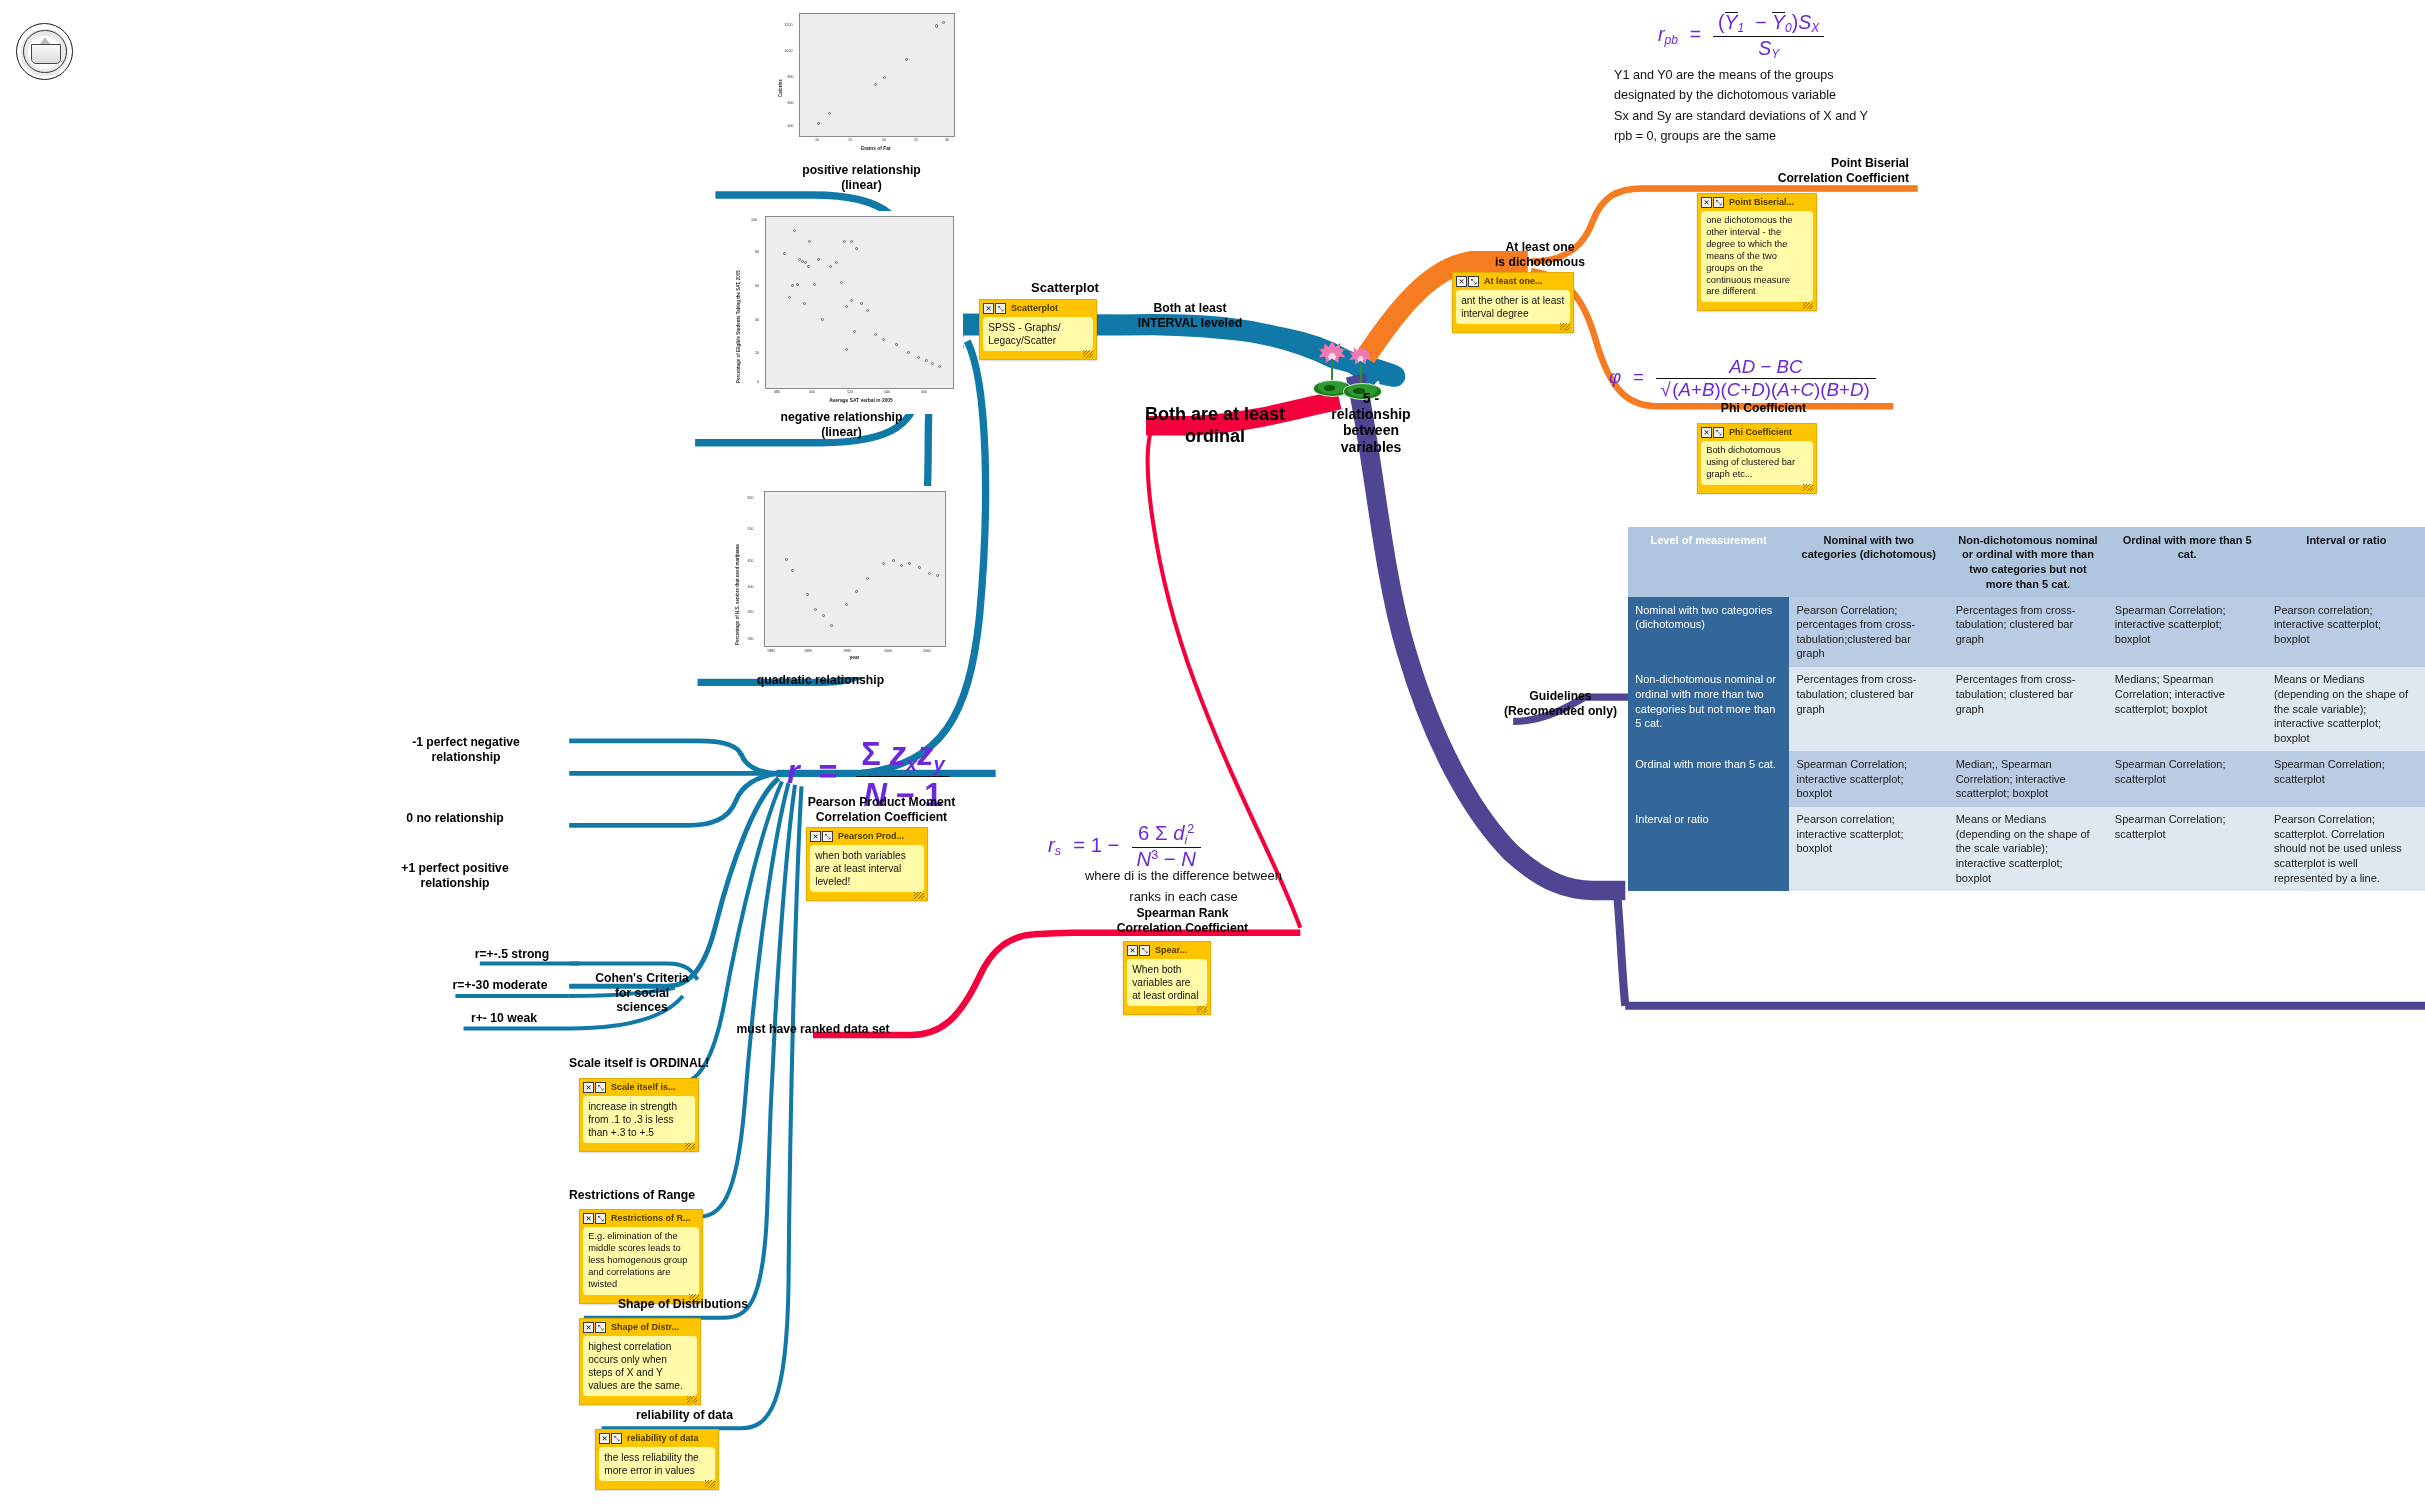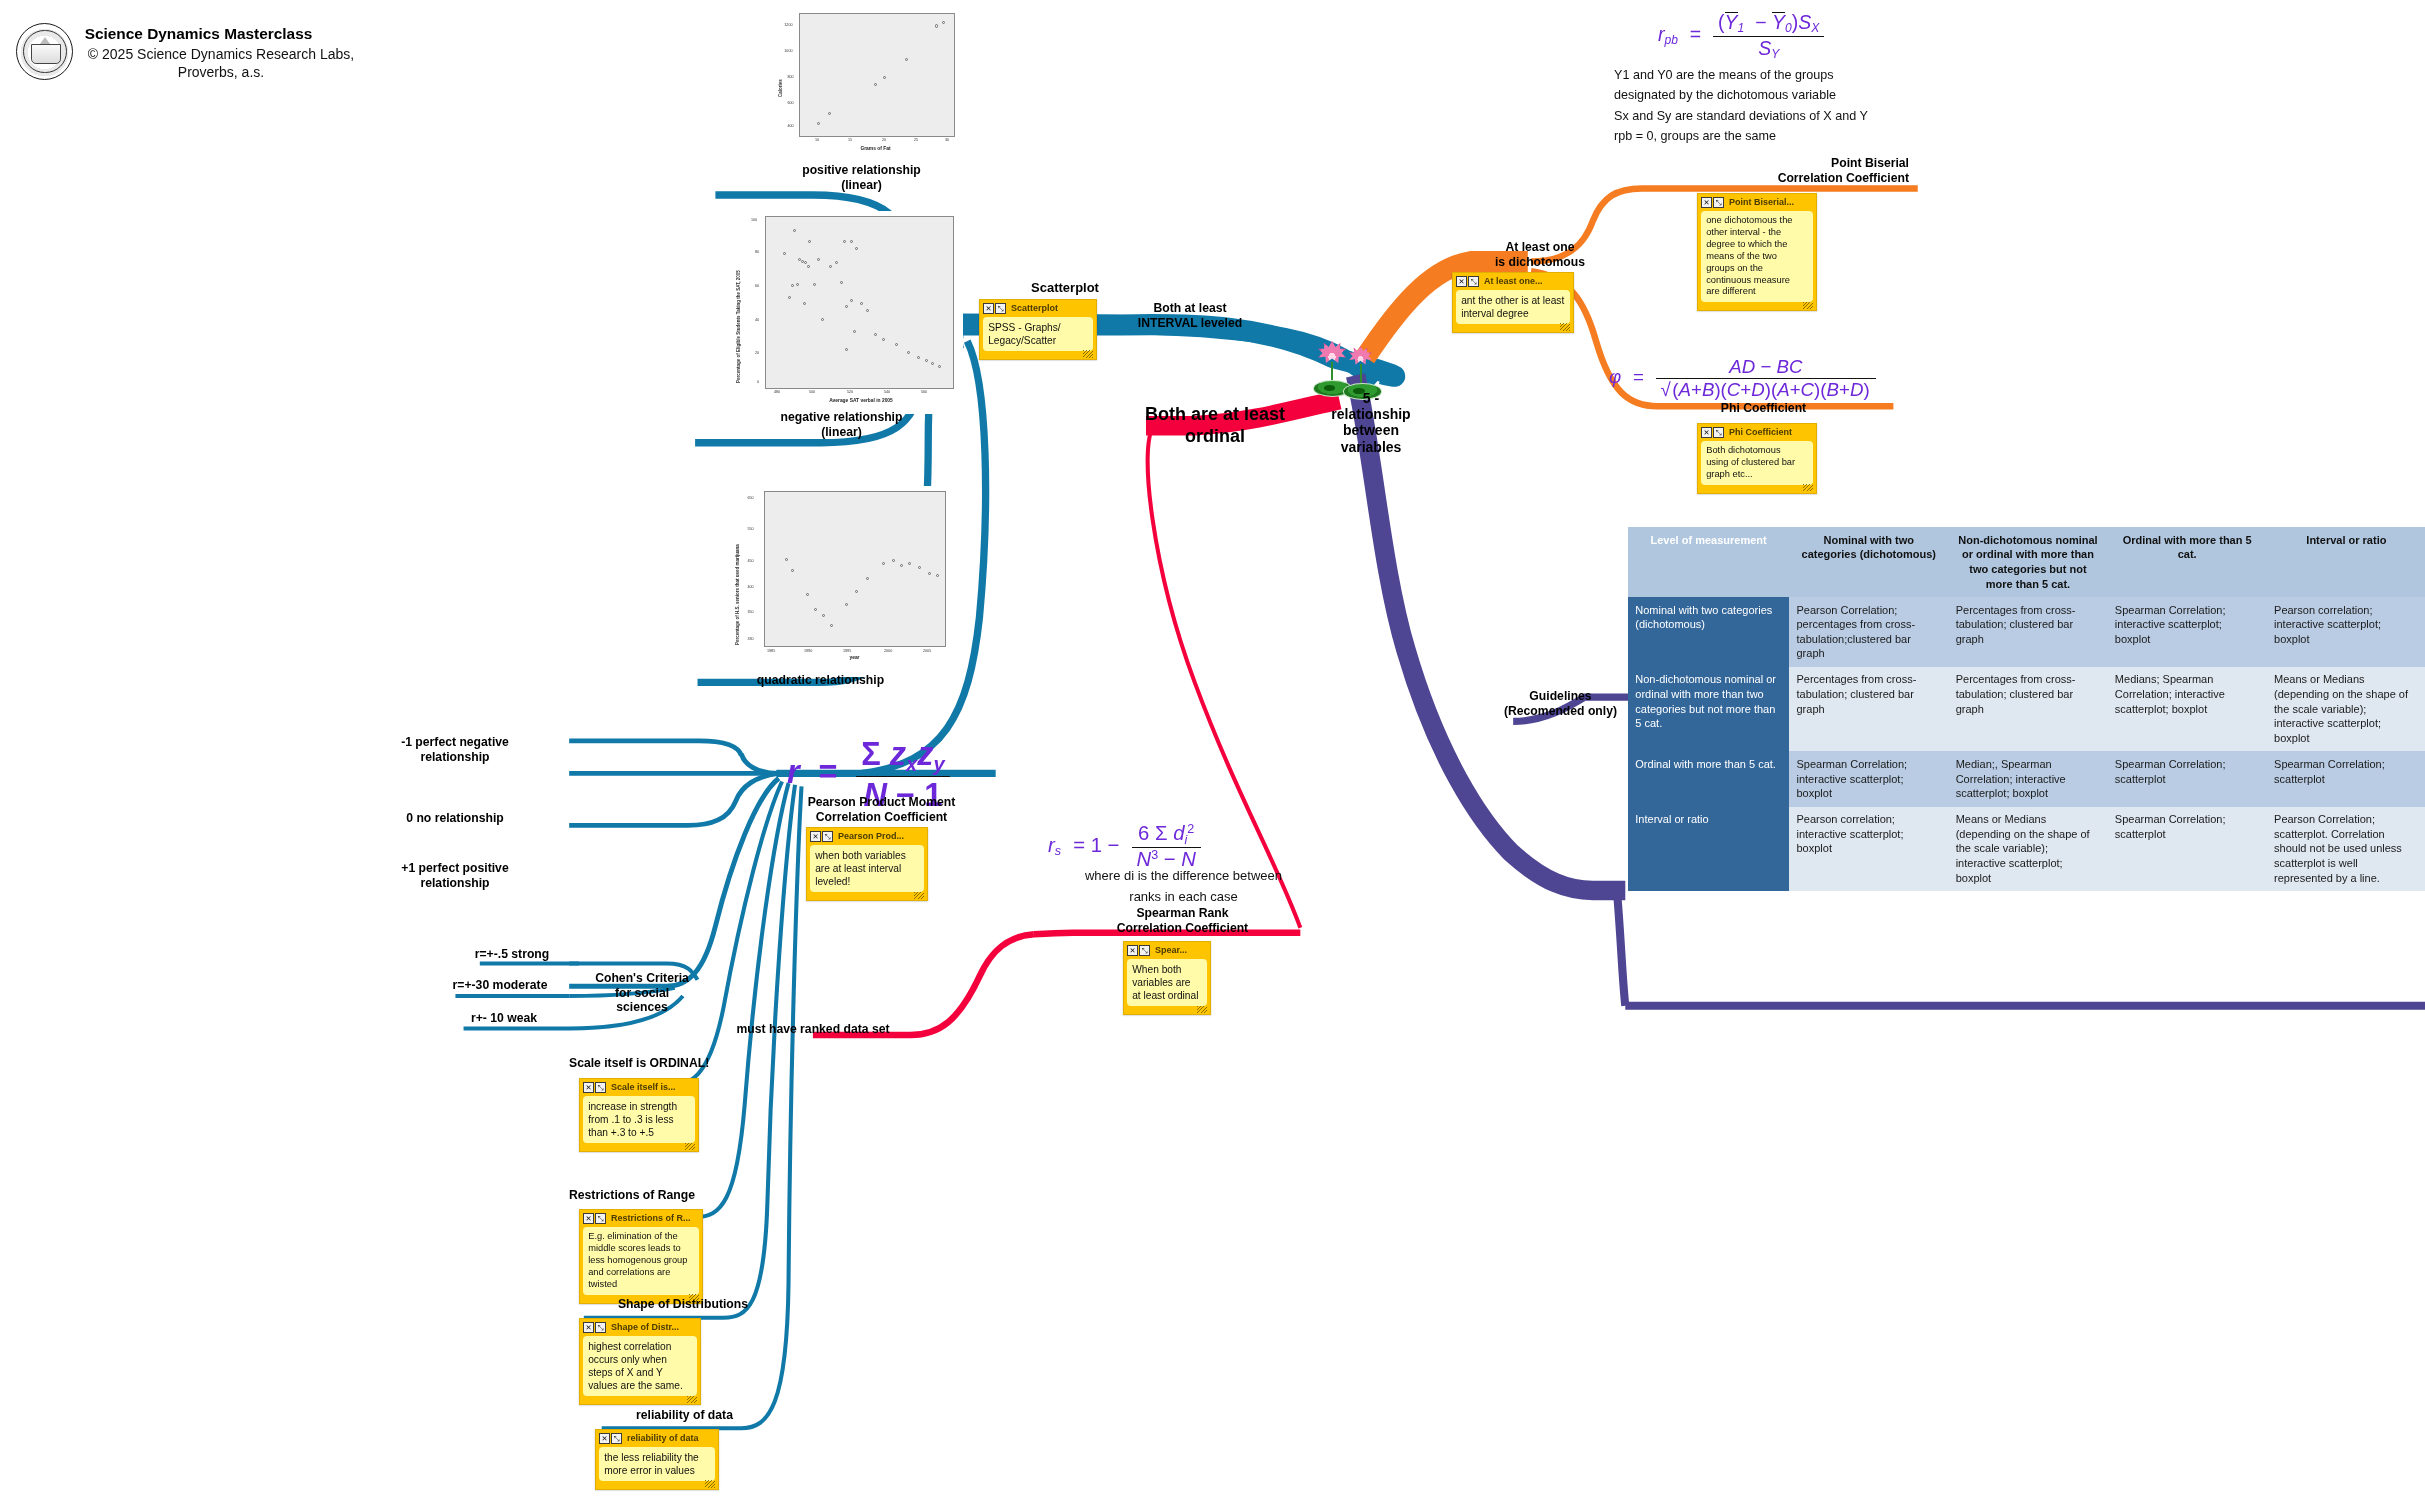--- a/index.html
+++ b/index.html
@@ -147,25 +147,20 @@
              C1900 1086 1930 1096 1960 1096 L2000 1096" stroke="#4E4593" stroke-width="24" fill="none"></path>
     <path d="M1862 888 C1900 888 1930 870 1950 858 L2005 858" stroke="#4E4593" stroke-width="9" fill="none"></path>
     <path d="M2000 1238 L2985 1238" stroke="#4E4593" stroke-width="10" fill="none"></path>
     <path d="M1990 1100 C1995 1160 1996 1200 2000 1238" stroke="#4E4593" stroke-width="10" fill="none"></path>
   </svg>
 
   <div class="abs" id="brand">
     <div class="seal">
         <div class="tri"></div>
       </div>
-    <div class="txt">
-      <div class="title">Science Dynamics Masterclass</div>
-      <div class="copy">© 2025 Science Dynamics
-Research Labs, Proverbs, a.s.</div>
-    </div>
   </div>
 
   <div class="spss" style="left:768px;top:8.1px;width:195px;height:150px;">
     <div class="plotbox" style="left:31px;top:4.9px;width:154px;height:122px;"></div>
     <div class="ylab" style="left:9.8px;top:89px;">Calories</div>
     <div class="tick" style="left:16.3px;top:14.6px;">1200</div>
     <div class="tick" style="left:16.3px;top:41px;">1000</div>
     <div class="tick" style="left:19.5px;top:67px;">800</div>
     <div class="tick" style="left:19.5px;top:93px;">600</div>
     <div class="tick" style="left:19.5px;top:116px;">400</div>
@@ -446,21 +441,21 @@
         <div class="btn">⤡</div>
       </div>
       <div class="ntitle">Pearson Prod...</div>
     </div>
     <div class="nbody">when both variables
 are at least interval
 leveled!</div>
     <div class="grip"></div>
   </div>
 
-  <div class="mlabel abs" style="left:341px;top:735px;width:228px;font-size:12.2px;">-1 perfect negative
+  <div class="mlabel abs" style="left:352px;top:735px;width:228px;font-size:12.2px;">-1 perfect negative
 relationship</div>
   <div class="mlabel abs" style="left:341px;top:811px;width:228px;font-size:12.2px;">0 no relationship</div>
   <div class="mlabel abs" style="left:341px;top:861px;width:228px;font-size:12.2px;">+1 perfect positive
 relationship</div>
 
   <div class="mlabel abs" style="left:569px;top:971px;width:146px;font-size:12.2px;">Cohen's Criteria
 for social
 sciences</div>
   <div class="mlabel abs" style="left:439px;top:947px;width:146px;font-size:12.2px;">r=+-.5 strong</div>
   <div class="mlabel abs" style="left:423px;top:978px;width:154px;font-size:12.2px;">r=+-30 moderate</div>

